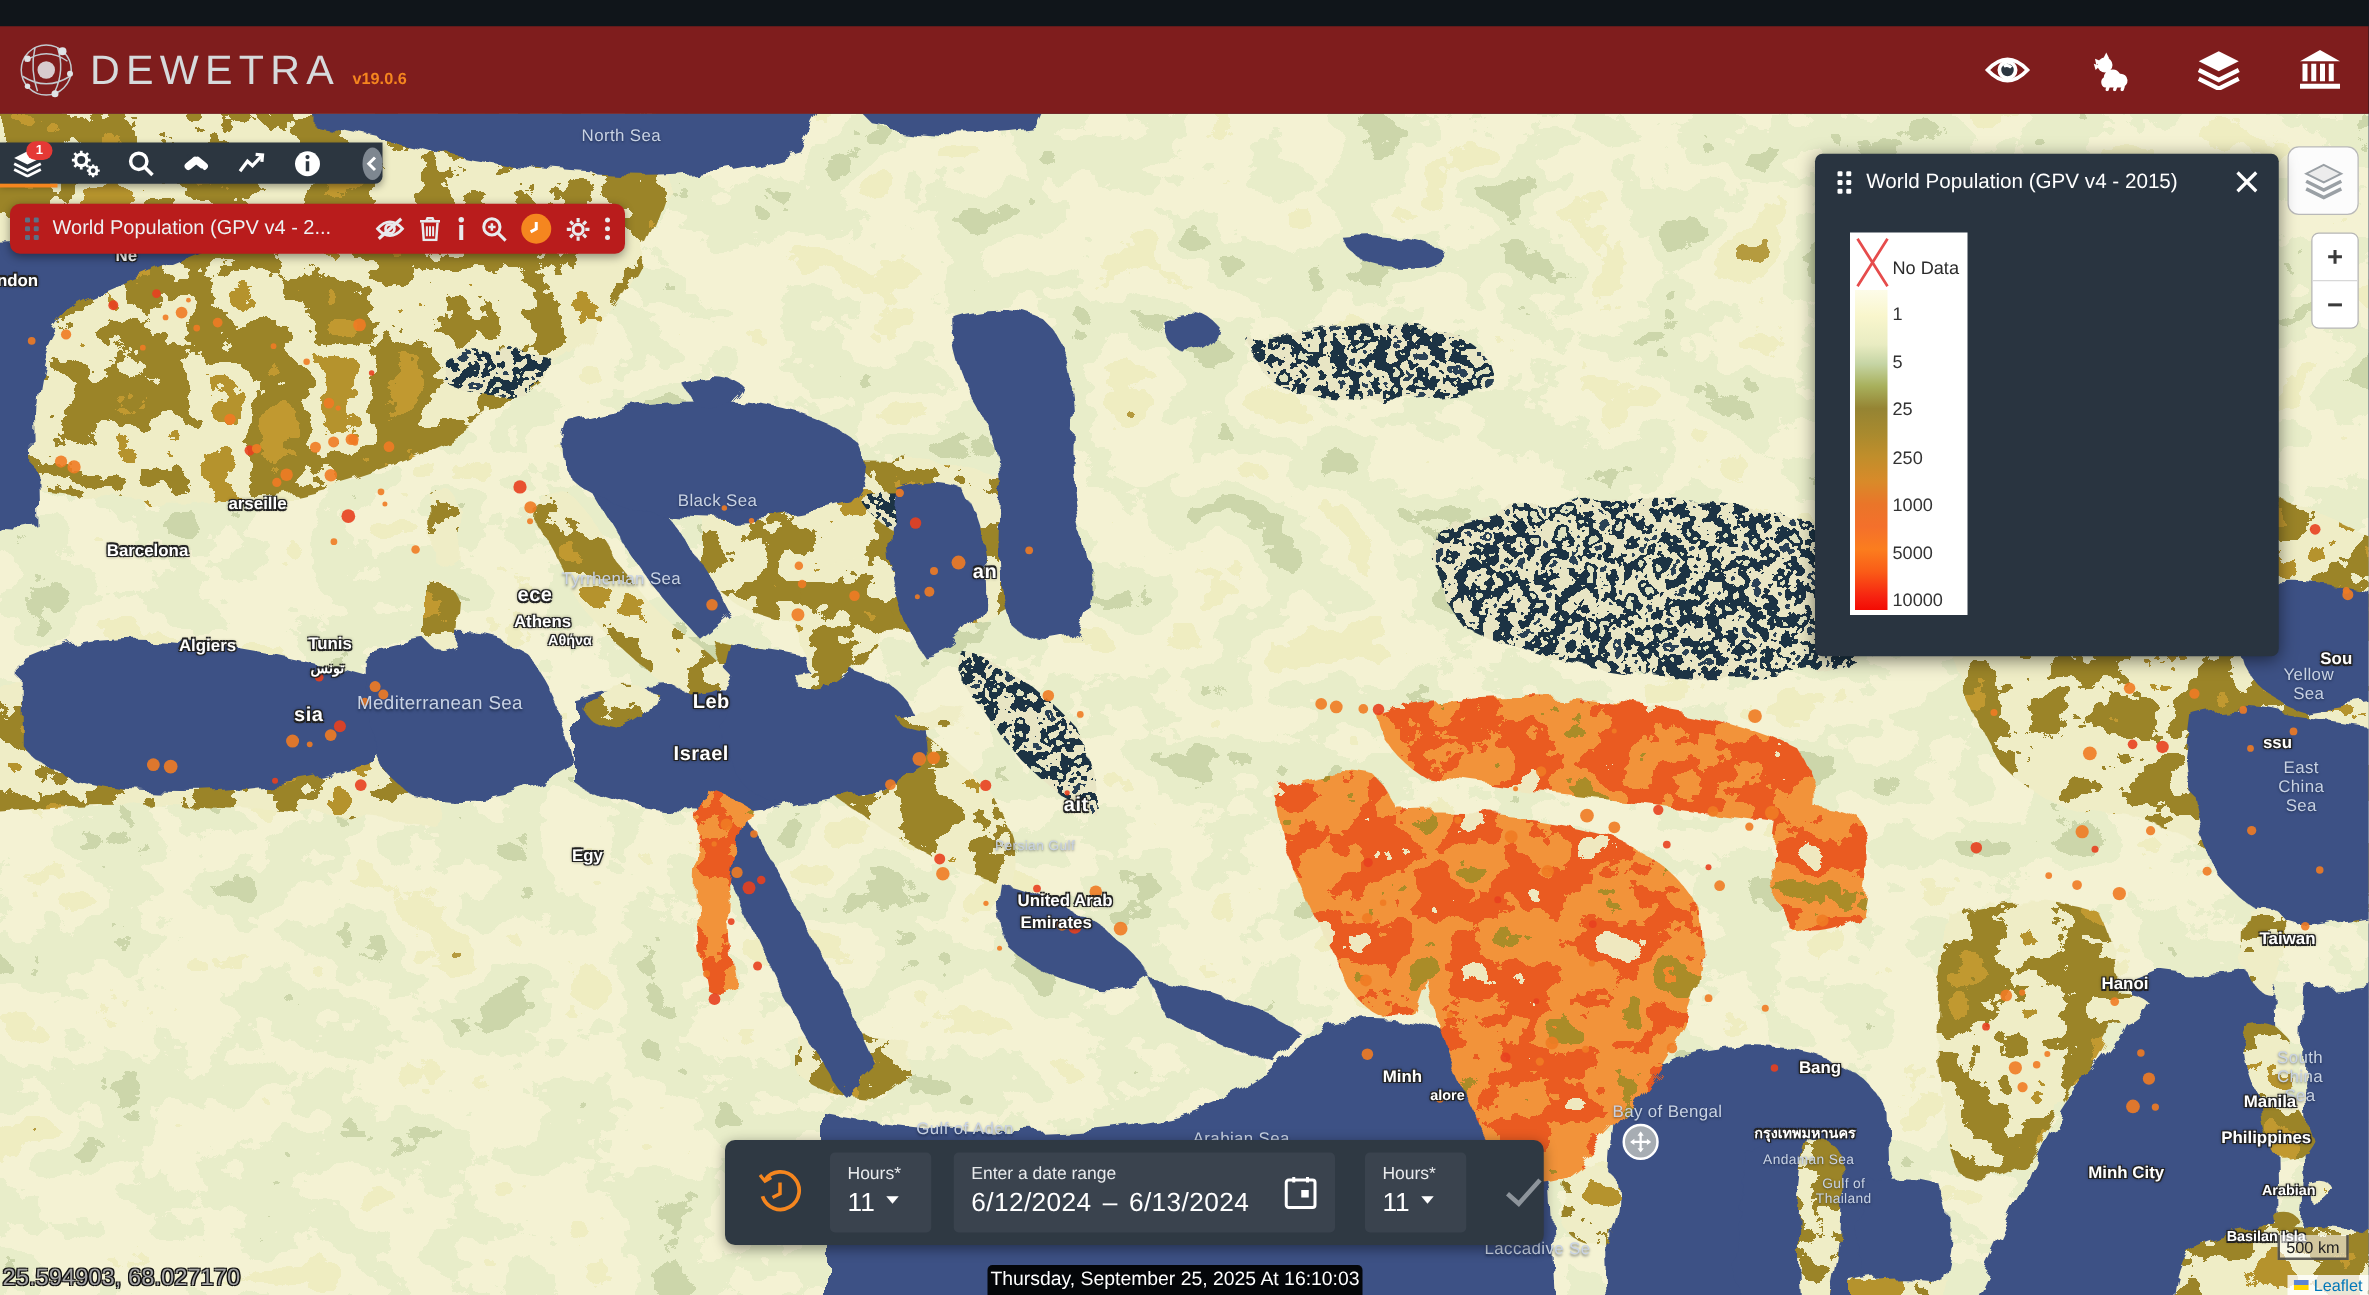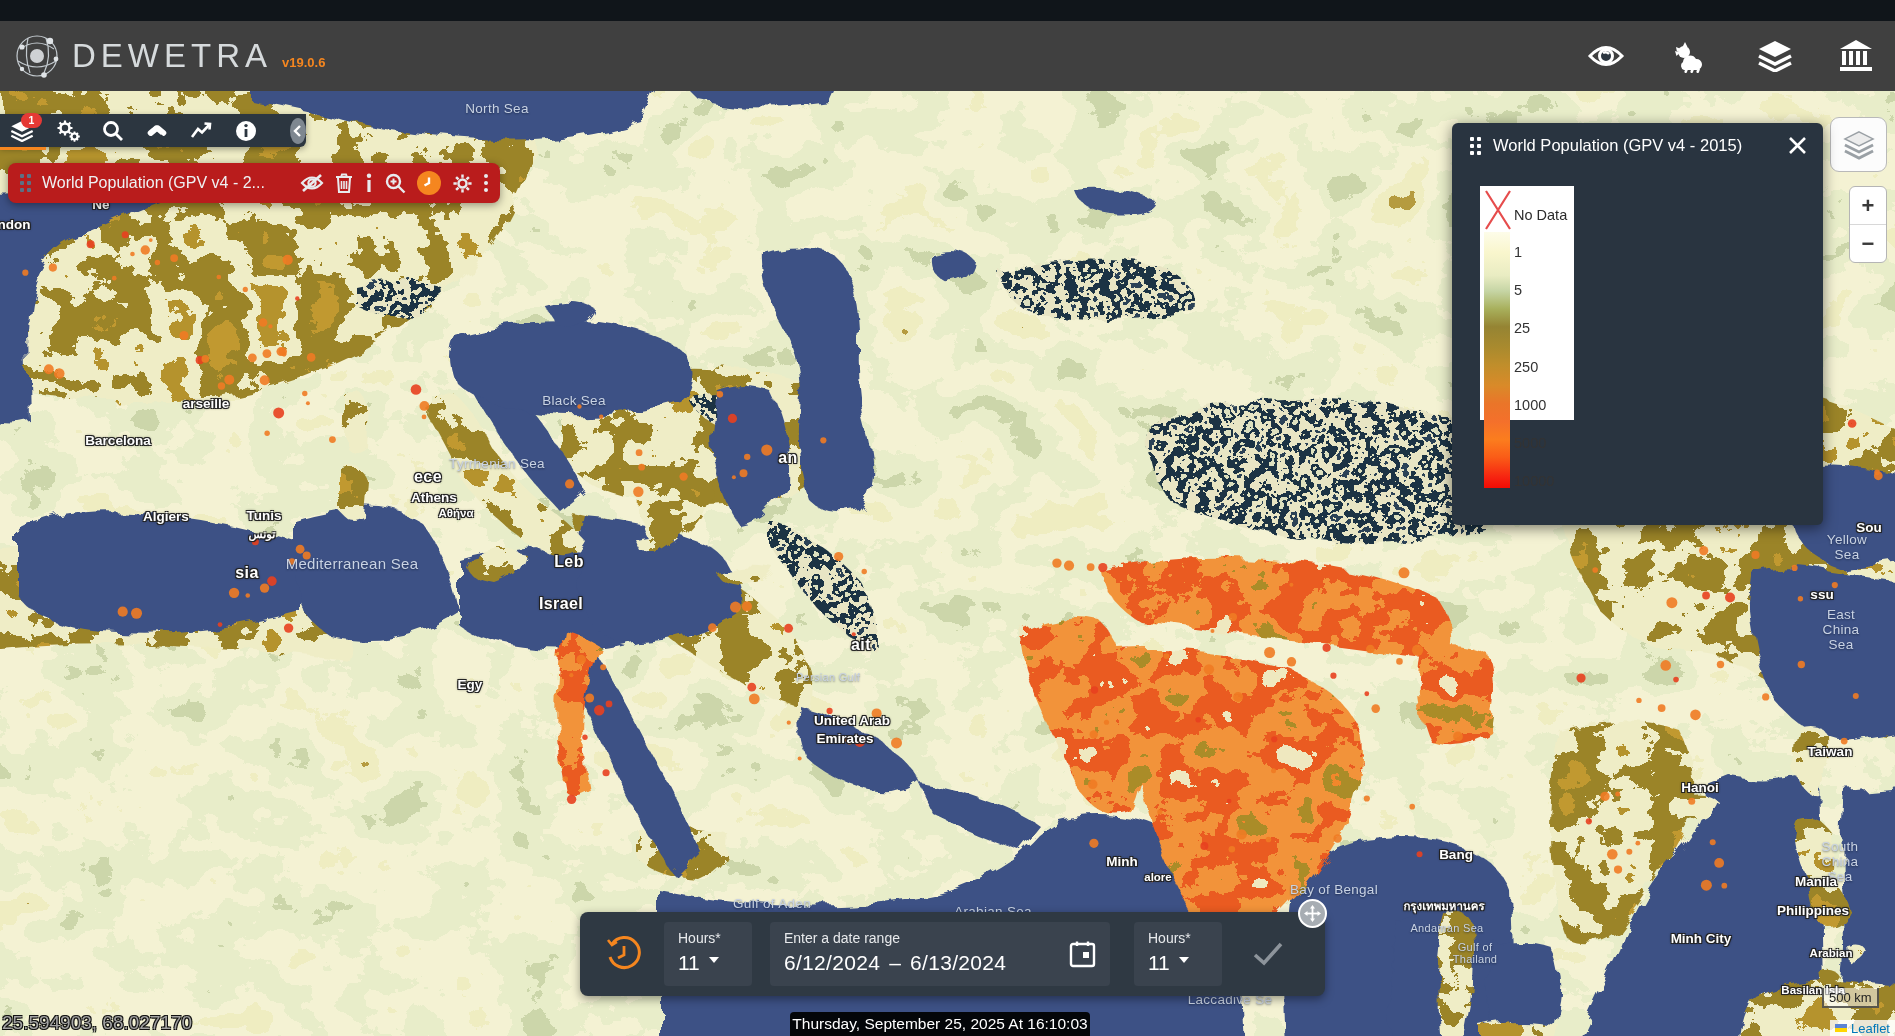--- a/index.html
+++ b/index.html
@@ -17,21 +17,21 @@
     text-shadow:-1px -1px 0 #222,1px -1px 0 #222,-1px 1px 0 #222,1px 1px 0 #222,0 0 3px #000;white-space:pre;}
   .place.country{font-size:16px;letter-spacing:.4px;}
   .place.small{font-size:11.5px;}
   
   .bar1{position:absolute;left:0;top:0;width:100%;height:21px;background:#060a0e;z-index:30;
     display:flex;align-items:center;justify-content:flex-end;gap:12px;padding-right:14px;box-sizing:border-box;
     color:#ededed;font-size:13px;}
   .bar1 .domain{color:#f5861f;}
   .bar1 .domain b{font-weight:bold;}
   .caret{width:0;height:0;border-left:5px solid transparent;border-right:5px solid transparent;border-top:6px solid #fff;}
-  .bar2{position:absolute;left:0;top:21px;width:100%;height:70px;background:#404040;z-index:30;
+  .bar2{position:absolute;left:0;top:21px;width:100%;height:70px;background:#7f1d1d;z-index:30;
     display:flex;align-items:center;box-sizing:border-box;padding:0 22px 0 10px;}
   .brand{display:flex;align-items:baseline;gap:10px;}
   .brand-name{color:#d6dadc;font-size:33px;font-weight:300;letter-spacing:5px;}
   .brand-ver{color:#f5861f;font-size:13px;font-weight:bold;}
   .bar2 .spacer{flex:1;}
   .hdr-icons{display:flex;align-items:center;gap:46px;}
   .ibtn{display:flex;align-items:center;justify-content:center;cursor:pointer;background:none;border:none;padding:0;}
   
   .toolbar{position:absolute;left:0;top:114px;width:306px;height:33px;background:#2c3640;z-index:20;
     border-radius:0 0 6px 0;display:flex;align-items:center;padding-left:10px;box-sizing:border-box;gap:21px;
@@ -51,38 +51,38 @@
   .dots6 i{width:4px;height:4px;border-radius:1px;background:#5d7085;}
   .dots6.light i{background:#fff;}
   .clockbadge{width:24px;height:24px;border-radius:50%;background:#f5861f;display:flex;align-items:center;justify-content:center;}
   .kebab{display:flex;flex-direction:column;gap:3px;}
   .kebab i{width:4px;height:4px;border-radius:50%;background:#e8ebee;}
   
   .panel{position:absolute;left:1452px;top:123px;width:371px;height:402px;background:#293440;border-radius:6px;
     z-index:25;box-shadow:0 3px 14px rgba(0,0,0,.5);}
   .panel-head{display:flex;align-items:center;gap:12px;padding:13px 16px 0 18px;}
   .panel-title{flex:1;color:#fff;font-size:16.5px;}
-  .legend-box{position:absolute;left:28px;top:63px;width:94px;height:234px;background:#fff;}
+  .legend-box{position:absolute;left:28px;top:63px;width:94px;height:306px;background:#fff;}
   .nodata{position:absolute;left:34px;top:21px;color:#2b2b2b;font-size:14.5px;}
   .ramp{position:absolute;left:4px;top:46px;width:26px;height:256px;
     background:linear-gradient(180deg,#fdfce9 0%,#f9f6cd 8%,#e9ecc2 17%,#c6d5a5 23%,#a8b05c 30%,#958433 37%,
     #a98a2e 45%,#c08e2b 52%,#d98a29 60%,#ea7529 67%,#f4702b 74%,#fb7d1e 81%,#fa5c17 88%,#f62210 96%,#f30b03 100%);}
   #legend-ticks{position:absolute;left:34px;top:46px;width:56px;height:256px;}
   #legend-ticks span{position:absolute;color:#333;font-size:14.5px;}
   .legend-x{position:absolute;left:2px;top:2px;}
   
   .layers-btn{position:absolute;left:1830px;top:117px;width:57px;height:55px;background:#fcfcfc;border:1px solid #b9b9b9;
     border-radius:9px;z-index:15;display:flex;align-items:center;justify-content:center;box-sizing:border-box;}
   .zoomctl{position:absolute;left:1849px;top:186px;width:38px;height:77px;background:#fff;border:1px solid #b5b5b5;
     border-radius:6px;z-index:15;box-sizing:border-box;display:flex;flex-direction:column;}
   .zoomctl button{flex:1;border:none;background:none;font-size:22px;font-weight:bold;color:#3a3a3a;cursor:pointer;
     font-family:"Liberation Sans",sans-serif;line-height:1;}
   .zoomctl button:first-child{border-bottom:1px solid #d8d8d8;}
   
-  .timepanel{position:absolute;left:580px;top:912px;width:745px;height:84px;background:#2f3943;border-radius:8px;
+  .timepanel{position:absolute;left:580px;top:912px;width:655px;height:84px;background:#2f3943;border-radius:8px;
     z-index:20;display:flex;align-items:center;box-sizing:border-box;padding:0 0 0 26px;
     box-shadow:0 3px 10px rgba(0,0,0,.4);}
   .tp-box{background:#3a434e;border-radius:4px;height:64px;box-sizing:border-box;padding:8px 12px 0 14px;color:#fff;}
   .tp-label{font-size:14px;color:#e8eaec;}
   .tp-value{font-size:21px;margin-top:5px;display:flex;align-items:center;gap:9px;}
   .hours-box{width:88px;margin-left:22px;}
   .range-box{width:340px;margin-left:18px;position:relative;}
   .range-box .tp-value{letter-spacing:.3px;}
   .range-box svg{position:absolute;right:14px;top:18px;}
   .hours-box2{margin-left:24px;}

